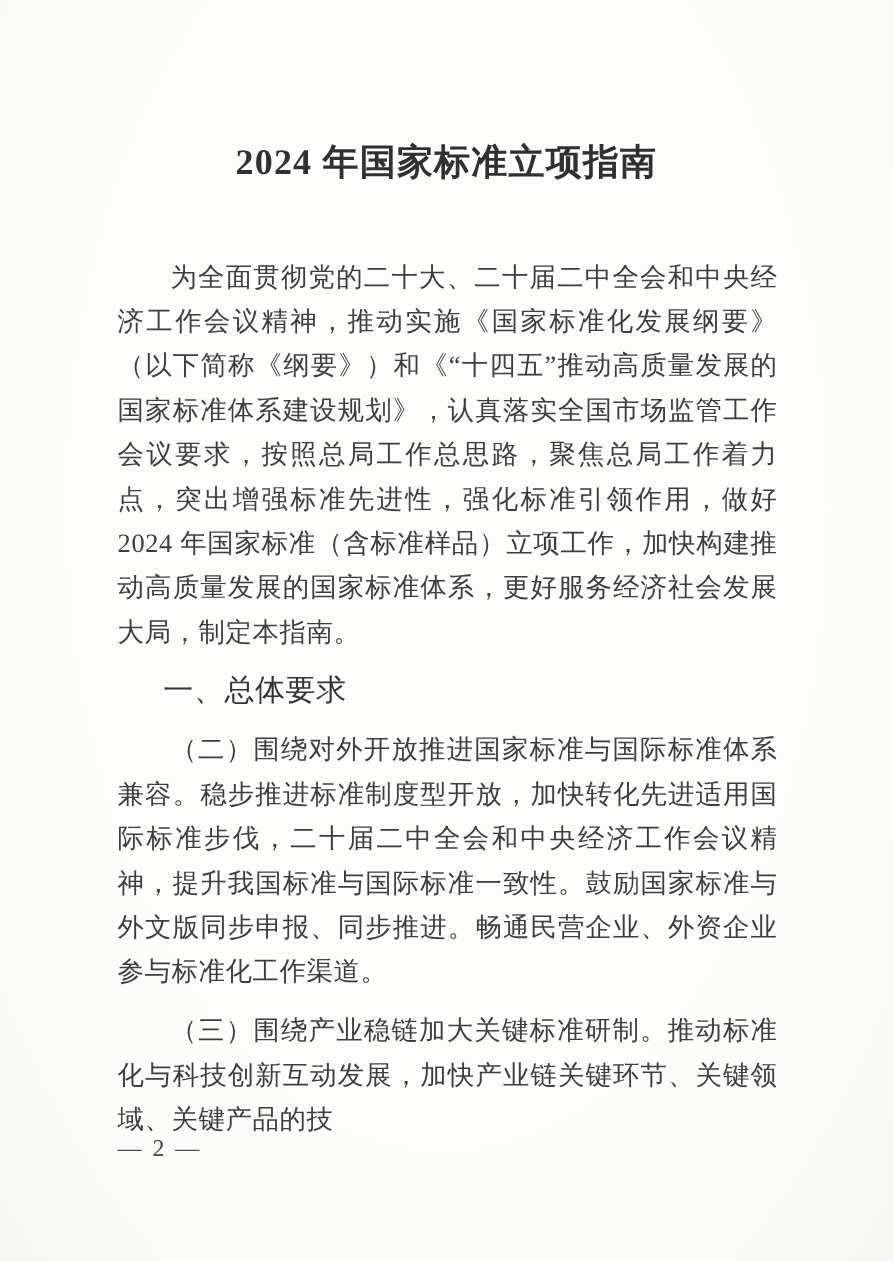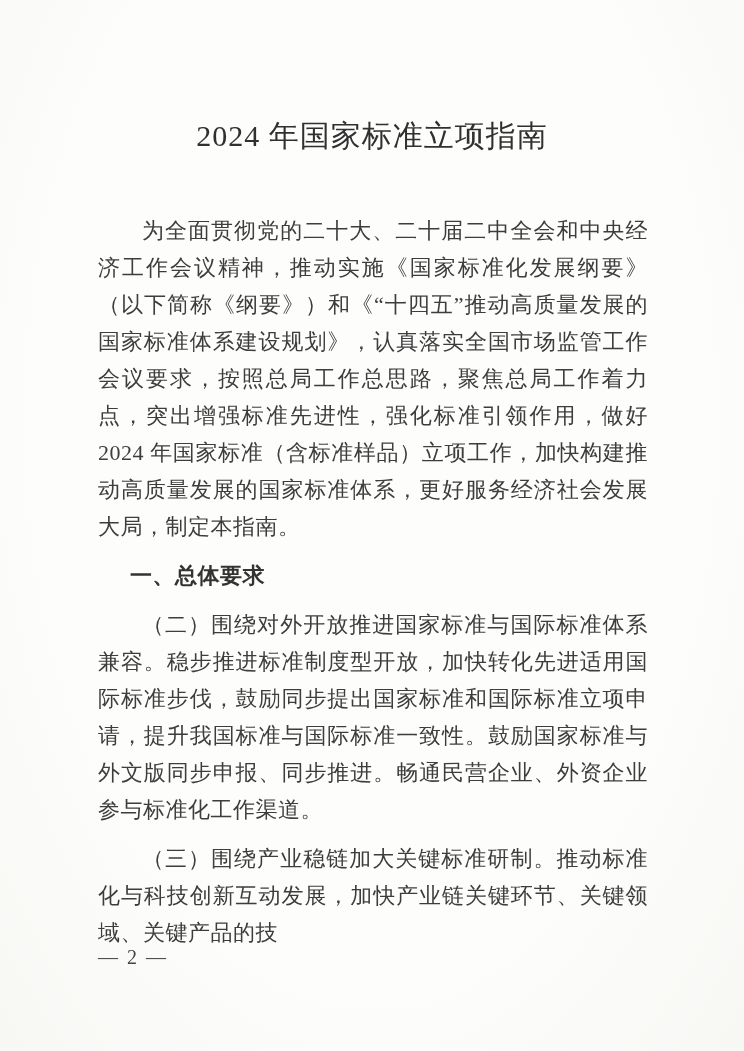--- a/index.html
+++ b/index.html
@@ -18,44 +18,44 @@
     font-family: "Liberation Serif", "DejaVu Serif", serif;
     overflow: hidden;
     box-sizing: border-box;
   }
   .doc-title {
     margin: 0;
     padding-top: 114px;
     text-align: center;
     font-size: 30px;
     line-height: 44px;
-    font-weight: normal;
+    font-weight: bold;
     letter-spacing: 1px;
     color: #303030;
   }
   .doc-body {
     margin: 54px 84px 0 86px;
     width: 574px;
     font-size: 22px;
     line-height: 37px;
     text-align: justify;
     text-justify: inter-ideograph;
     color: #3d3d3d;
   }
   .para {
     margin: 12px;
     text-indent: 2em;
     letter-spacing: 0.5px;
   }
   .section-heading {
     margin: 0;
     text-indent: 2em;
-    font-size: 22px;
+    font-size: 25px;
     line-height: 37px;
-    font-weight: bold;
+    font-weight: normal;
     font-family: "Liberation Sans", "DejaVu Sans", sans-serif;
     color: #333333;
     letter-spacing: 0.5px;
   }
   .page-number {
     position: absolute;
     left: 98px;
     top: 946px;
     font-size: 20px;
     letter-spacing: 2px;
@@ -69,21 +69,21 @@
 
   <h1 class="doc-title">2024 年国家标准立项指南</h1>
 
   <div class="doc-body">
 
     <p class="para">为全面贯彻党的二十大、二十届二中全会和中央经济工作会议精神，推动实施《国家标准化发展纲要》（以下简称《纲要》）和《“十四五”推动高质量发展的国家标准体系建设规划》，认真落实全国市场监管工作会议要求，按照总局工作总思路，聚焦总局工作着力点，突出增强标准先进性，强化标准引领作用，做好 2024 年国家标准（含标准样品）立项工作，加快构建推动高质量发展的国家标准体系，更好服务经济社会发展大局，制定本指南。</p>
 
     <h2 class="section-heading">一、总体要求</h2>
 
 
-    <p class="para">（二）围绕对外开放推进国家标准与国际标准体系兼容。稳步推进标准制度型开放，加快转化先进适用国际标准步伐，鼓励同步提出国家标准和国际标准立项申请，提升我国标准与国际标准一致性。鼓励国家标准与外文版同步申报、同步推进。畅通民营企业、外资企业参与标准化工作渠道。</p>
+    <p class="para">（二）围绕对外开放推进国家标准与国际标准体系兼容。稳步推进标准制度型开放，加快转化先进适用国际标准步伐，二十届二中全会和中央经济工作会议精神，提升我国标准与国际标准一致性。鼓励国家标准与外文版同步申报、同步推进。畅通民营企业、外资企业参与标准化工作渠道。</p>
 
     <p class="para">（三）围绕产业稳链加大关键标准研制。推动标准化与科技创新互动发展，加快产业链关键环节、关键领域、关键产品的技</p>
 
   </div>
 
   <div class="page-number">— 2 —</div>
 
 </div>
 
 </body></html>

